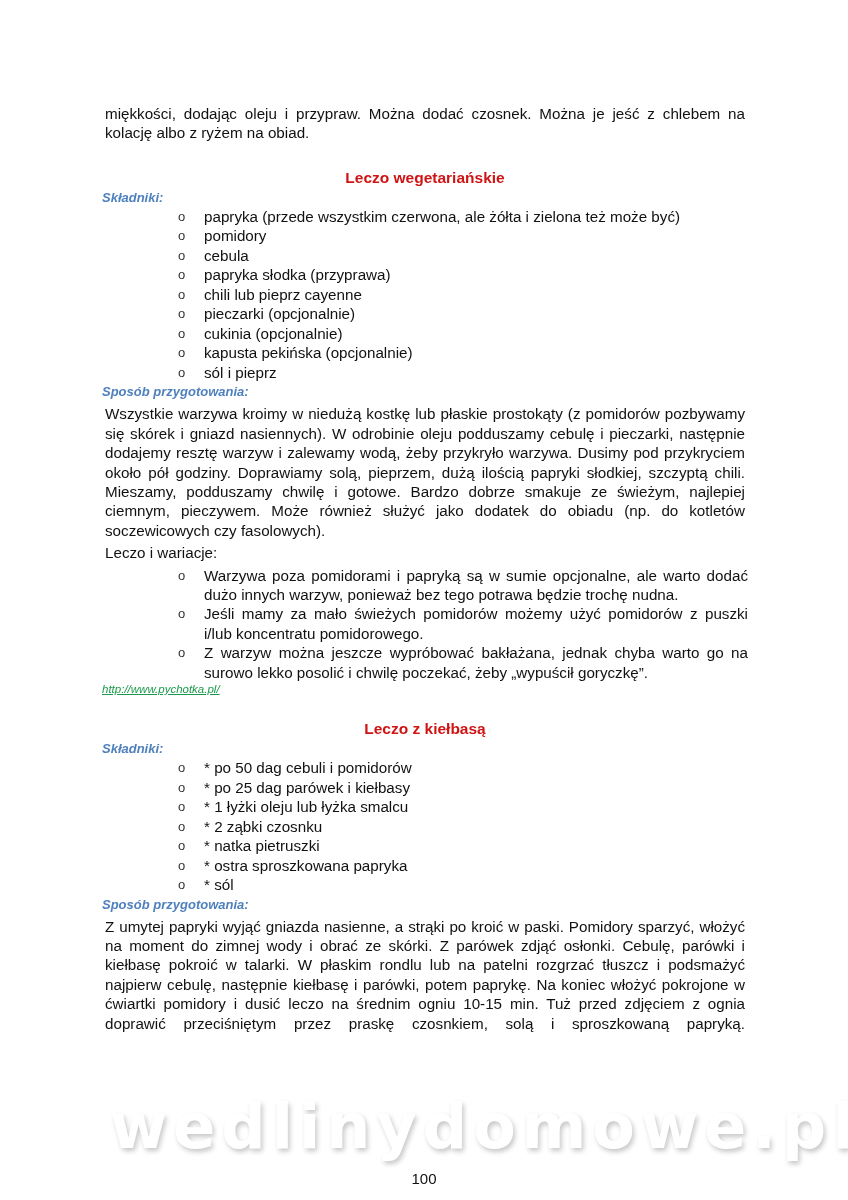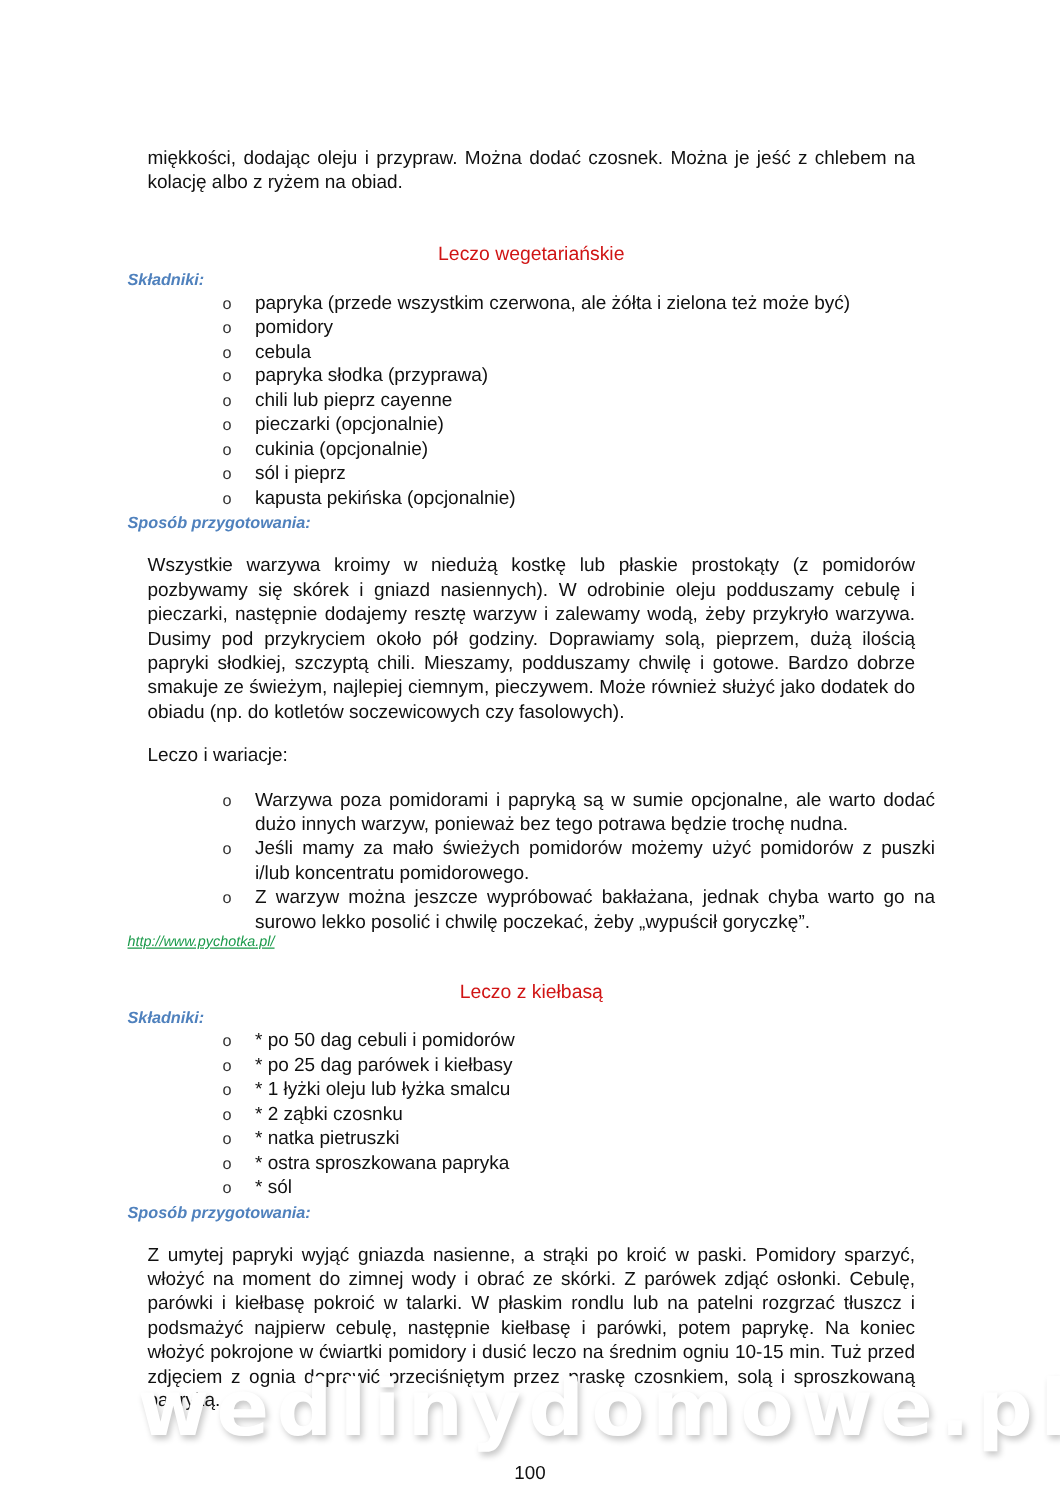--- a/index.html
+++ b/index.html
@@ -1,23 +1,23 @@
 <!DOCTYPE html>
 <html><head>
 <meta charset="utf-8">
 <style>
   html, body { margin: 0; padding: 0; background: #ffffff; }
   body { width: 848px; height: 1200px; position: relative; overflow: hidden;
          font-family: "Liberation Sans", sans-serif; color: #111; }
   .page { position: absolute; left: 102px; top: 101px; width: 646px; font-size: 15.2px; line-height: 19.4px; }
-  p { margin: 16px; }
+  p { margin: 3px; }
   .justify { text-align: justify; text-align-last: left; }
   .justify-full { text-align: justify; text-align-last: justify; }
   .link { display: block; font-size: 11.5px; line-height: 15px; font-style: italic; color: #1a9a4a; text-decoration: underline; }
-  .title { text-align: center; color: #d01414; font-weight: normal; font-size: 15.5px; line-height: 20px; }
+  .title { text-align: center; color: #d01414; font-weight: bold; font-size: 15.5px; line-height: 20px; }
   .section { color: #4f81bd; font-weight: bold; font-style: italic; font-size: 13px; line-height: 19px; }
   ul.ing { list-style: none; margin: 0; padding: 0 0 0 74px; }
   ul.ing li { position: relative; padding-left: 28px; line-height: 19.5px; }
   ul.ing li::before { content: "o"; position: absolute; left: 2px; top: 0; font-size: 13px; color: #333; }
   ul.notes { list-style: none; margin: 0; padding: 0 0 0 74px; }
   ul.notes li { position: relative; padding-left: 28px; line-height: 19.4px; text-align: justify; }
   ul.notes li::before { content: "o"; position: absolute; left: 2px; top: 0; font-size: 13px; color: #333; }
   .gap-md { height: 22px; }
   .watermark { position: absolute; left: 110px; top: 1090px; width: 640px; text-align: center;
                font-family: "DejaVu Sans", sans-serif; font-weight: bold; font-size: 62px; letter-spacing: 6px;
@@ -36,22 +36,22 @@
     <div class="title">Leczo wegetariańskie</div>
     <div class="section">Składniki:</div>
     <ul class="ing">
       <li>papryka (przede wszystkim czerwona, ale żółta i zielona też może być)</li>
       <li>pomidory</li>
       <li>cebula</li>
       <li>papryka słodka (przyprawa)</li>
       <li>chili lub pieprz cayenne</li>
       <li>pieczarki (opcjonalnie)</li>
       <li>cukinia (opcjonalnie)</li>
+      <li>kapusta pekińska (opcjonalnie)</li>
       <li>sól i pieprz</li>
-      <li>kapusta pekińska (opcjonalnie)</li>
     </ul>
     <div class="section">Sposób przygotowania:</div>
     <p class="justify">Wszystkie warzywa kroimy w niedużą kostkę lub płaskie prostokąty (z pomidorów pozbywamy się skórek i gniazd nasiennych). W odrobinie oleju podduszamy cebulę i pieczarki, następnie dodajemy resztę warzyw i zalewamy wodą, żeby przykryło warzywa. Dusimy pod przykryciem około pół godziny. Doprawiamy solą, pieprzem, dużą ilością papryki słodkiej, szczyptą chili. Mieszamy, podduszamy chwilę i gotowe. Bardzo dobrze smakuje ze świeżym, najlepiej ciemnym, pieczywem. Może również służyć jako dodatek do obiadu (np. do kotletów soczewicowych czy fasolowych).</p>
     <p>Leczo i wariacje:</p>
     <ul class="notes">
       <li>Warzywa poza pomidorami i papryką są w sumie opcjonalne, ale warto dodać dużo innych warzyw, ponieważ bez tego potrawa będzie trochę nudna.</li>
       <li>Jeśli mamy za mało świeżych pomidorów możemy użyć pomidorów z puszki i/lub koncentratu pomidorowego.</li>
       <li>Z warzyw można jeszcze wypróbować bakłażana, jednak chyba warto go na surowo lekko posolić i chwilę poczekać, żeby „wypuścił goryczkę”.</li>
     </ul>
     <a class="link">http://www.pychotka.pl/</a>

